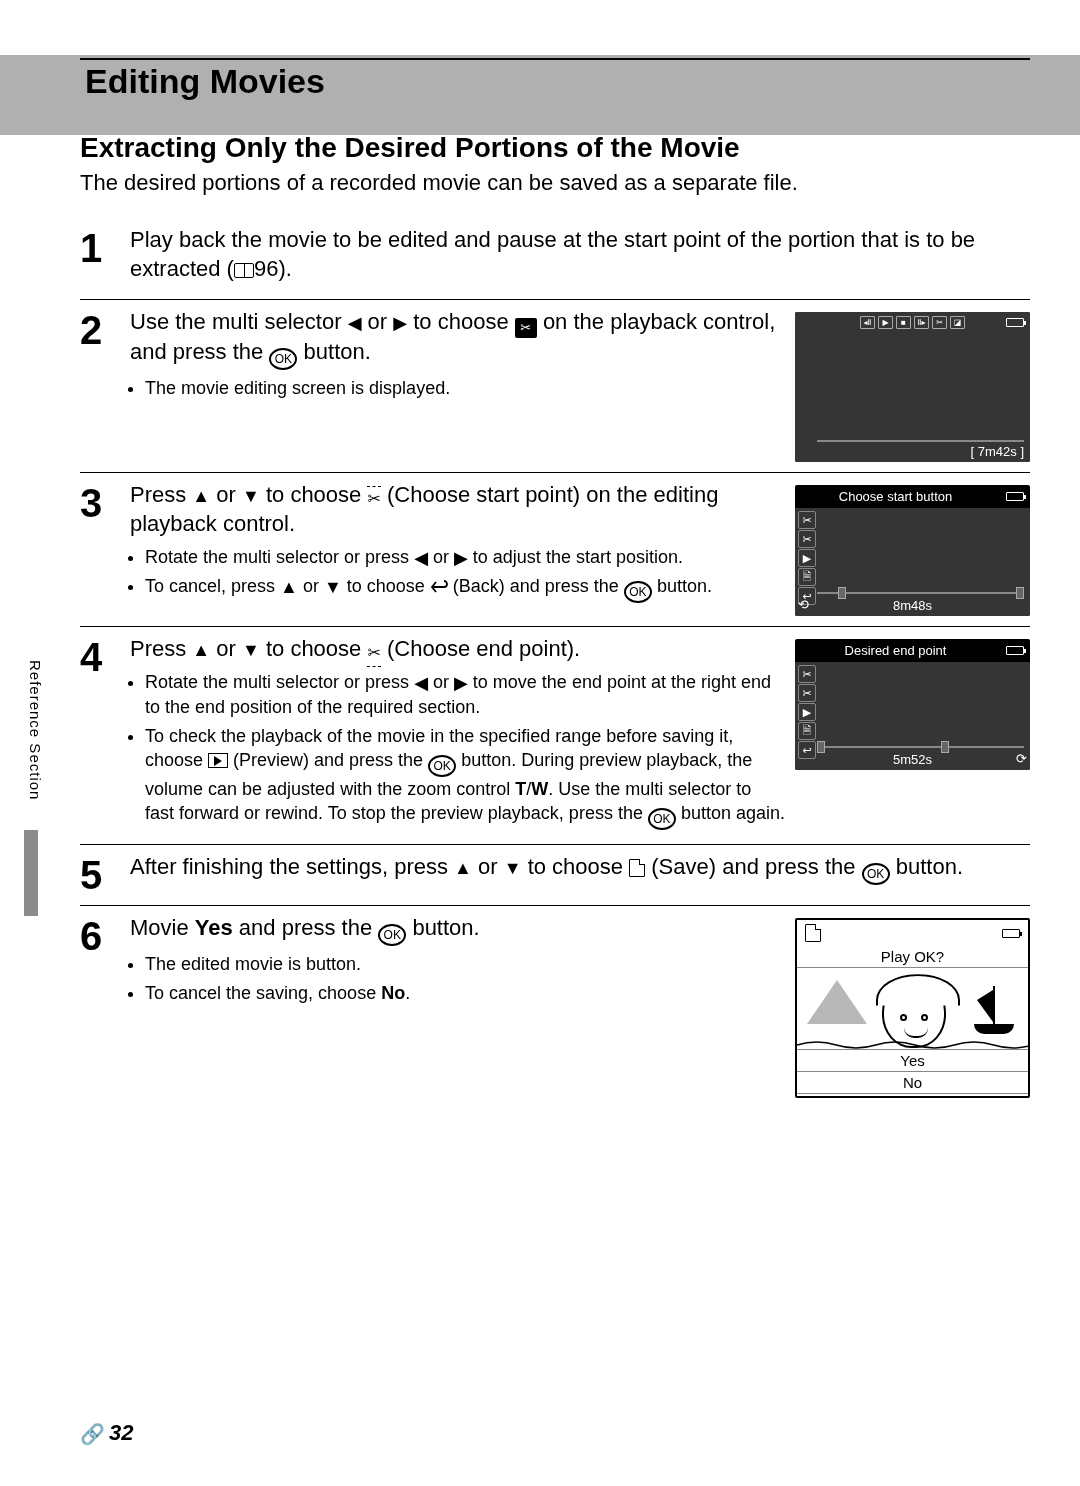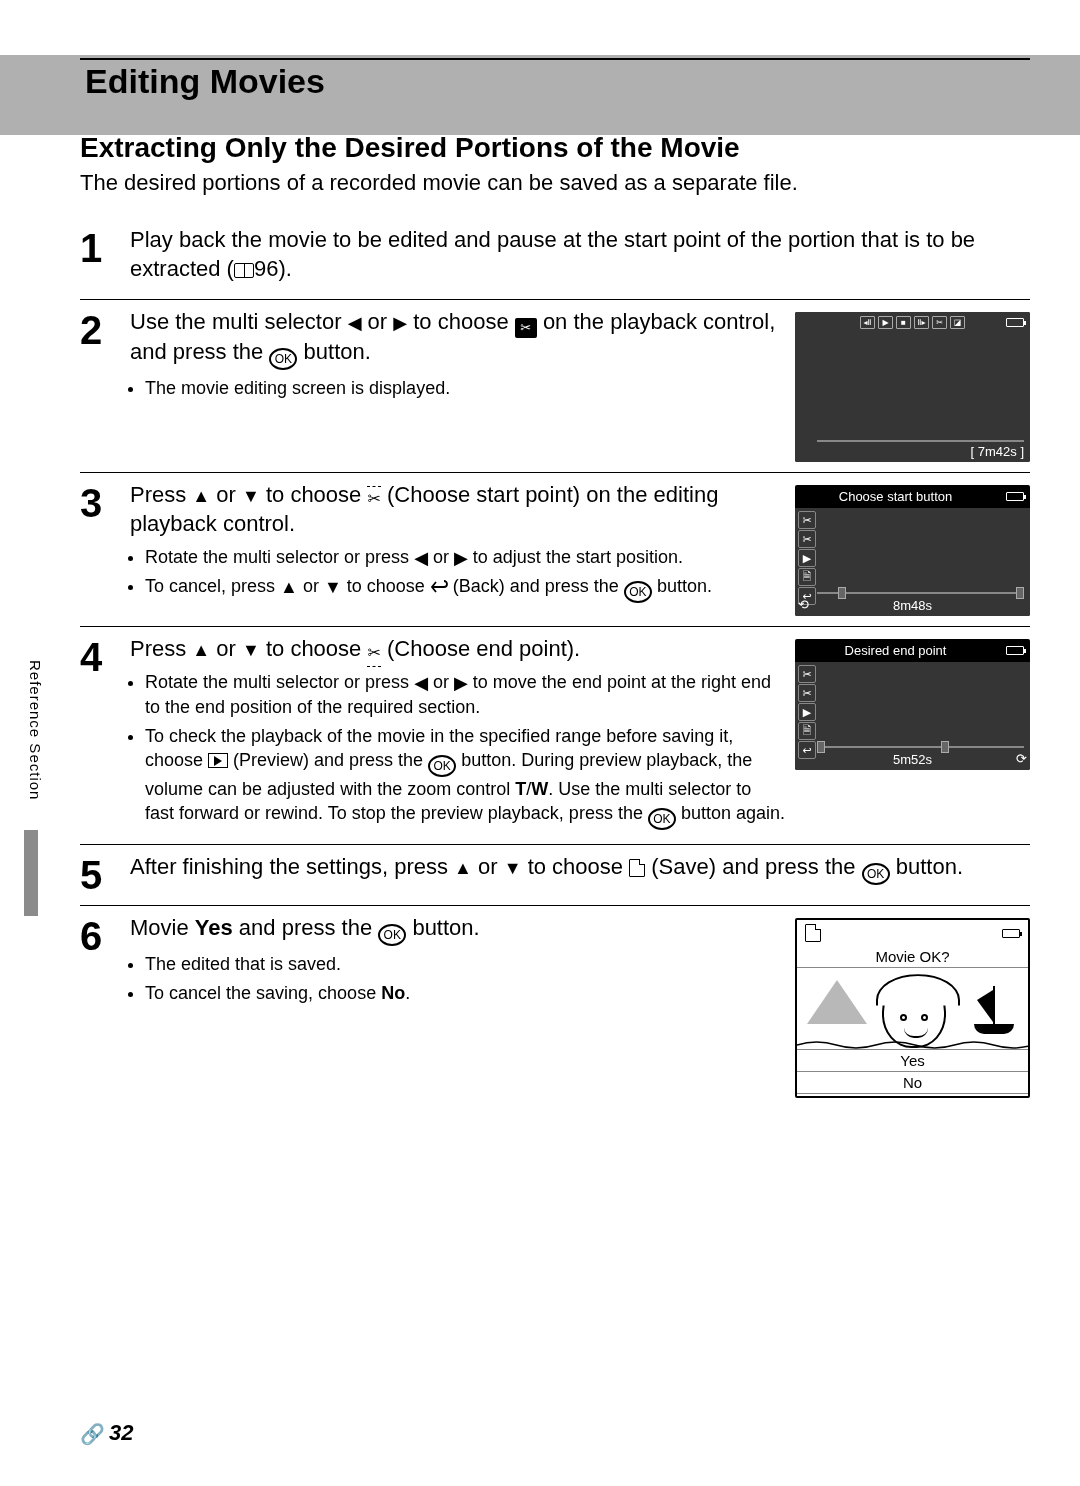--- a/index.html
+++ b/index.html
@@ -394,30 +394,30 @@
     </div>
 
     <div class="step" style="border-bottom:none;">
       <div class="step-num">6</div>
       <div class="step-body">
         <div class="step-text">
           <div class="step-main">
             <span>Movie </span><span class="bold">Yes</span><span> and press the </span><span class="ok-btn">OK</span><span> button.</span>
           </div>
           <ul class="step-bullets">
-            <li>The edited that is saved.</li>
+            <li>The edited movie is button.</li>
             <li>To cancel the saving, choose <b>No</b>.</li>
           </ul>
         </div>
         <div class="save-dialog">
           <div class="save-top">
             <span class="save-icon" style="border-color:#000;"></span>
             <span class="battery"></span>
           </div>
-          <div class="save-label">Movie OK?</div>
+          <div class="save-label">Play OK?</div>
           <div class="illus">
             <div class="mount"></div>
             <div class="boat">
                 <div class="mast"></div>
                 <div class="sail"></div>
                 <div class="hull"></div>
               </div>
             <div class="face">
                 <span class="eye l"></span>
                 <span class="eye r"></span>

